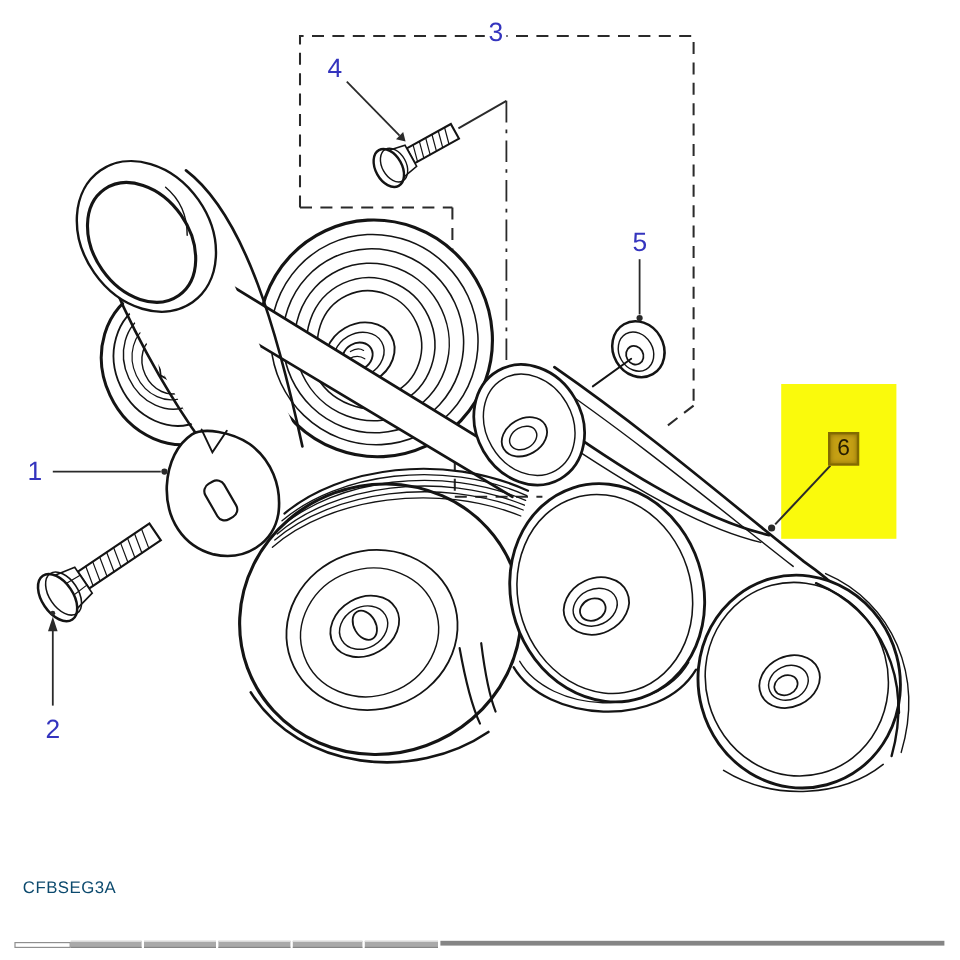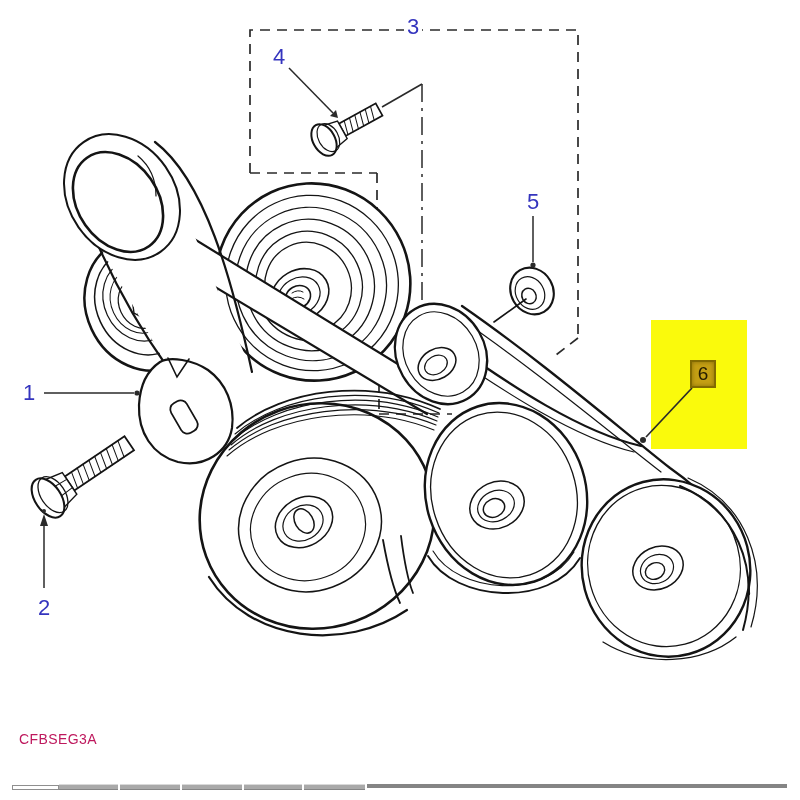--- a/index.html
+++ b/index.html
@@ -6,21 +6,21 @@
   #stage{position:relative;width:800px;height:800px;background:#fff;overflow:hidden;
          font-family:"Liberation Sans", sans-serif;}
   #drawing{position:absolute;left:0;top:0;}
   .callout{position:absolute;color:var(--callout-blue);font-size:22px;line-height:1;
            font-family:"Liberation Sans",sans-serif;user-select:none;cursor:pointer;}
   .callout.on-line{background:#fff;padding:0 3px;}
   #badge6{position:absolute;left:690px;top:360px;width:22px;height:24px;
           background:var(--badge-gold);border:2px solid var(--badge-border);
           color:var(--badge-text);font-size:19px;line-height:24px;text-align:center;
           box-shadow:inset 0 0 4px rgba(90,70,0,.55);cursor:pointer;}
-  #code-label{position:absolute;left:19px;top:731px;font-size:14px;color:#be185d;
+  #code-label{position:absolute;left:19px;top:731px;font-size:14px;color:#0c4a6e;
               letter-spacing:.4px;font-weight:500;}
   .strip-cell{position:absolute;height:4px;background:var(--strip-mid);
               border-top:1px solid var(--strip-light);border-bottom:1px solid var(--strip-dark);}
   .strip-cell.first{background:#fff;border:1px solid #8f8f8f;height:3px;}
   .strip-cell.bar{background:var(--strip-dark);border:none;height:4px;}
   svg *{vector-effect:none;}
 </style>
 </head>
 <body>
 

